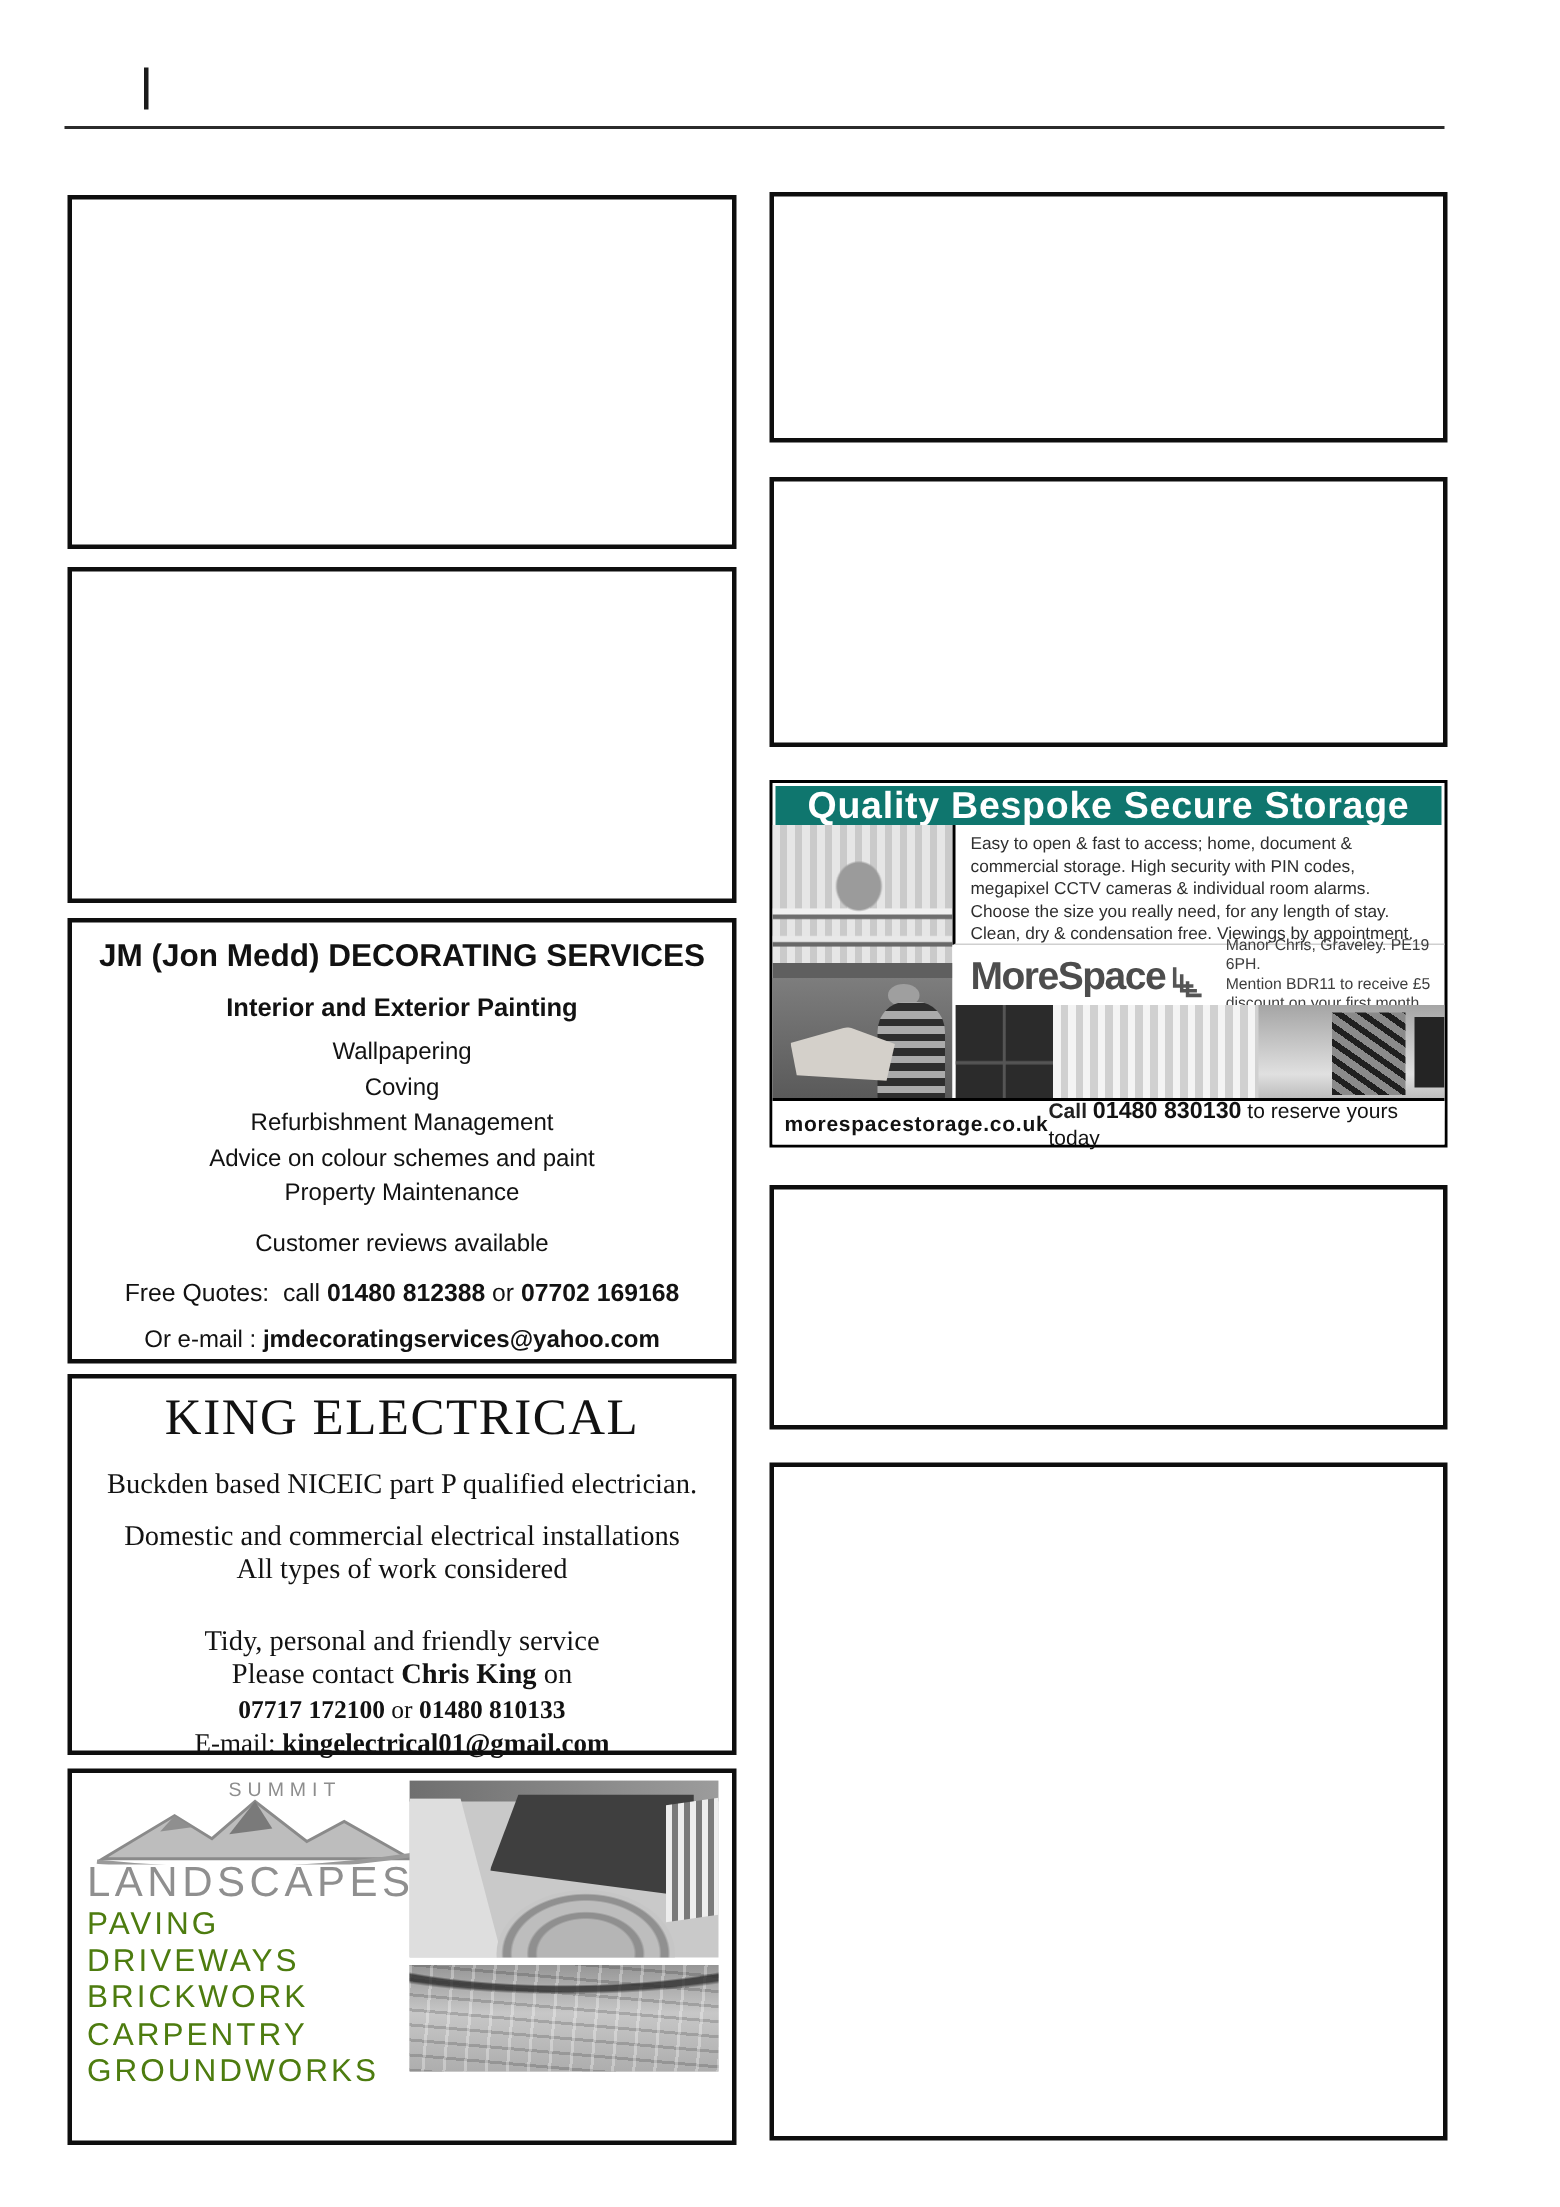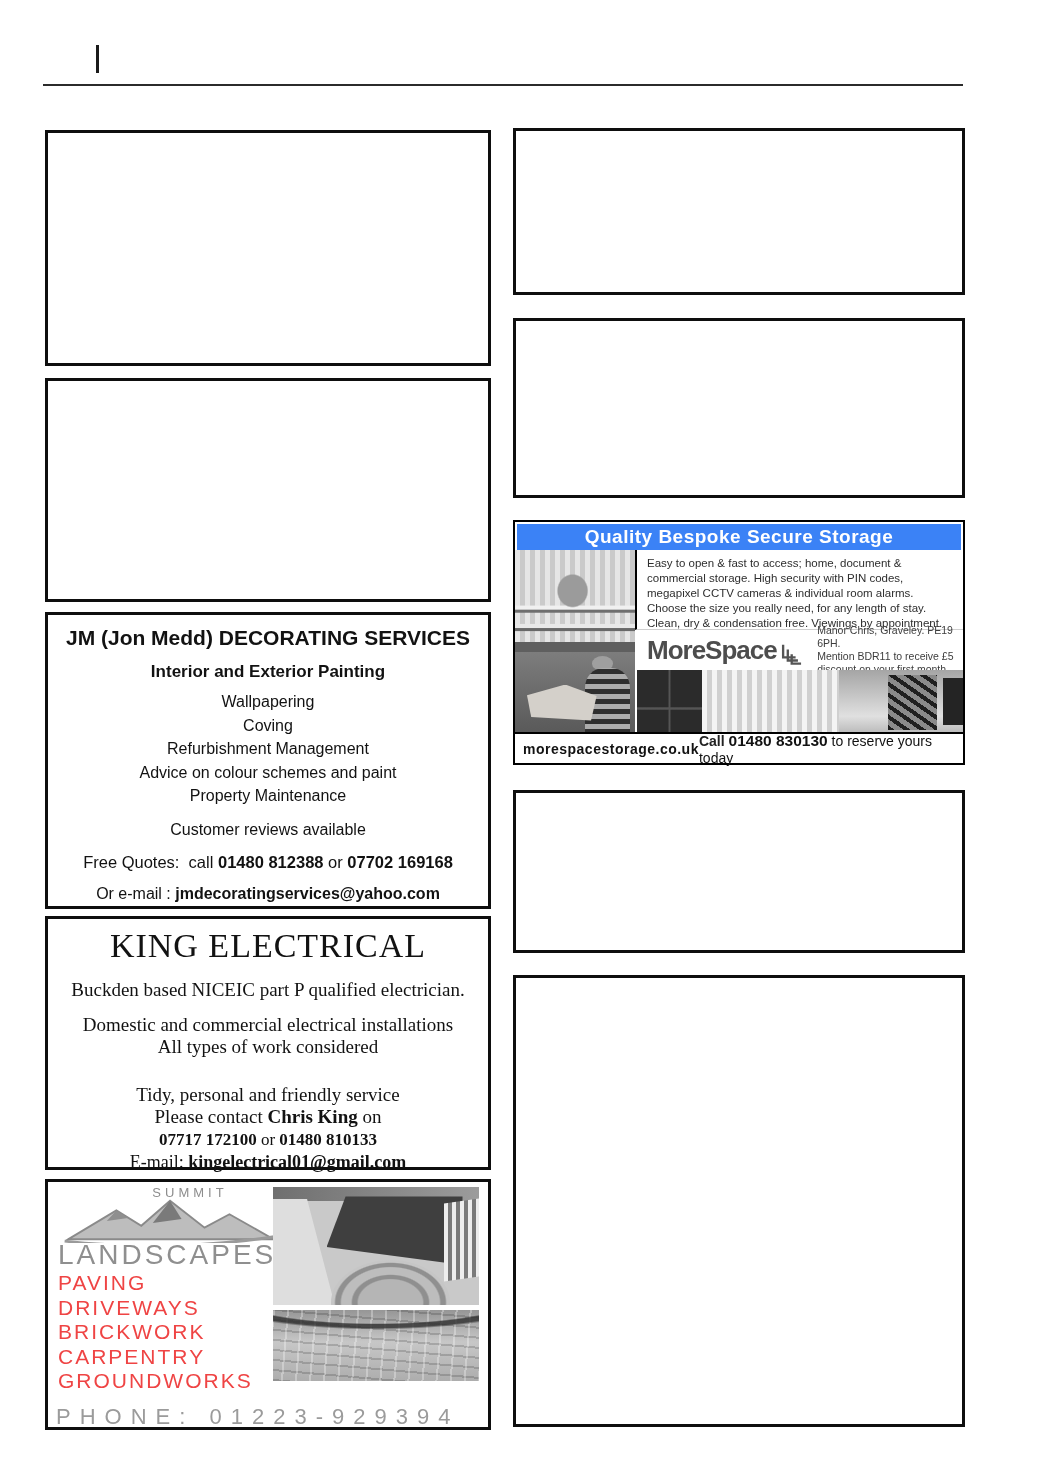--- a/index.html
+++ b/index.html
@@ -32,21 +32,21 @@
   .king .ph{font-size:17px;margin-top:1px;}
   .king .em{font-size:18px;margin-top:0;}
 
   
   .summit{color:#9b9b9b;}
   .summit .brand-top{position:absolute;left:62px;top:3px;width:160px;text-align:center;
       font-size:13px;letter-spacing:4px;color:#8d8d8d;}
   .summit .mountains{position:absolute;left:8px;top:15px;width:230px;height:46px;}
   .summit .landscapes{position:absolute;left:10px;top:57px;font-size:28px;letter-spacing:3px;color:#8f8f8f;}
   .summit .svc-list{position:absolute;left:10px;top:89px;}
-  .summit .svc{font-size:21px;line-height:24.5px;letter-spacing:2px;color:#ef4444;}
+  .summit .svc{font-size:21px;line-height:24.5px;letter-spacing:2px;color:#4d7c0f;}
   .summit .web{position:absolute;left:8px;top:201px;font-size:18px;letter-spacing:5.5px;
       color:#9b9b9b;white-space:nowrap;}
   .summit .phone{position:absolute;left:8px;top:222px;font-size:22px;letter-spacing:9px;
       color:#9b9b9b;white-space:nowrap;}
   .summit .photo{position:absolute;overflow:hidden;background:#cccccc;}
   .summit .photo-top{left:225px;top:5px;width:206px;height:118px;background:#c9c9c9;}
   .summit .photo-bottom{left:225px;top:128px;width:206px;height:71px;
       background-image:
         radial-gradient(140% 90% at 50% -30%, rgba(0,0,0,0) 54%, rgba(45,45,45,.8) 56%, rgba(45,45,45,.8) 61%, rgba(0,0,0,0) 64%),
         repeating-linear-gradient(95deg, rgba(255,255,255,.30) 0 2px, rgba(0,0,0,0) 2px 14px),
@@ -58,22 +58,22 @@
       clip-path:polygon(14% 0,100% 0,100% 100%,0 74%);}
   .pt-path{left:0;top:10%;width:30%;height:90%;background:#dedede;
       clip-path:polygon(0 0,55% 0,100% 100%,0 100%);}
   .pt-patio{left:28%;bottom:-34%;width:58%;height:72%;border-radius:50%;
       background:radial-gradient(ellipse at center,#b5b5b5 0 38%,#8f8f8f 40% 45%,#bdbdbd 47% 58%,#909090 60% 65%,#c6c6c6 67% 100%);}
   .pt-rail{right:0;top:12%;width:17%;height:66%;transform:skewY(-8deg);
       background:repeating-linear-gradient(90deg,#ededed 0 4px,#7a7a7a 4px 8px);}
 
   
   .storage{border:2px solid #000;}
-  .st-header{position:absolute;left:2px;top:2px;right:2px;height:26px;background:#3b82f6;
-      color:#ffffff;font-weight:700;font-size:19px;text-align:center;line-height:26px;
+  .st-header{position:absolute;left:2px;top:2px;right:2px;height:26px;background:#0f766e;
+      color:#ffffff;font-weight:700;font-size:25px;text-align:center;line-height:26px;
       letter-spacing:.5px;}
   .st-photo-left{position:absolute;left:0;top:28px;width:120px;height:197px;overflow:hidden;}
   .st-woman{position:absolute;left:0;top:0;width:100%;height:52%;
       background-image:
         radial-gradient(30% 38% at 48% 40%, #9b9b9b 0 40%, rgba(0,0,0,0) 44%),
         linear-gradient(180deg, rgba(0,0,0,0) 54%, #f0f0f0 55% 58%, #6e6e6e 59% 61%, rgba(0,0,0,0) 62%, rgba(0,0,0,0) 72%, #e8e8e8 73% 76%, #686868 77% 79%, rgba(0,0,0,0) 80%),
         linear-gradient(0deg, #5f5f5f 0 10%, rgba(0,0,0,0) 10%),
         repeating-linear-gradient(90deg,#e6e6e6 0 5px,#cacaca 5px 10px);}
   .st-man{position:absolute;left:0;top:52%;width:100%;height:48%;
       background:linear-gradient(180deg,#7d7d7d,#535353);overflow:hidden;}
@@ -163,21 +163,20 @@
       <div class="svc">GROUNDWORKS</div>
     </div>
     <div class="photo photo-top">
       <div class="pd pt-hedge"></div>
       <div class="pd pt-lawn"></div>
       <div class="pd pt-path"></div>
       <div class="pd pt-patio"></div>
       <div class="pd pt-rail"></div>
     </div>
     <div class="photo photo-bottom"></div>
-    <div class="phone">PHONE: 01223-929394</div>
   </div>
 
   <div class="box" style="left:513px;top:128px;width:452px;height:167px;"></div>
 
   <div class="box" style="left:513px;top:318px;width:452px;height:180px;"></div>
 
   <div class="box storage" style="left:513px;top:520px;width:452px;height:245px;">
     <div class="st-header">Quality Bespoke Secure Storage</div>
     <div class="st-photo-left">
       <div class="st-woman"></div>

